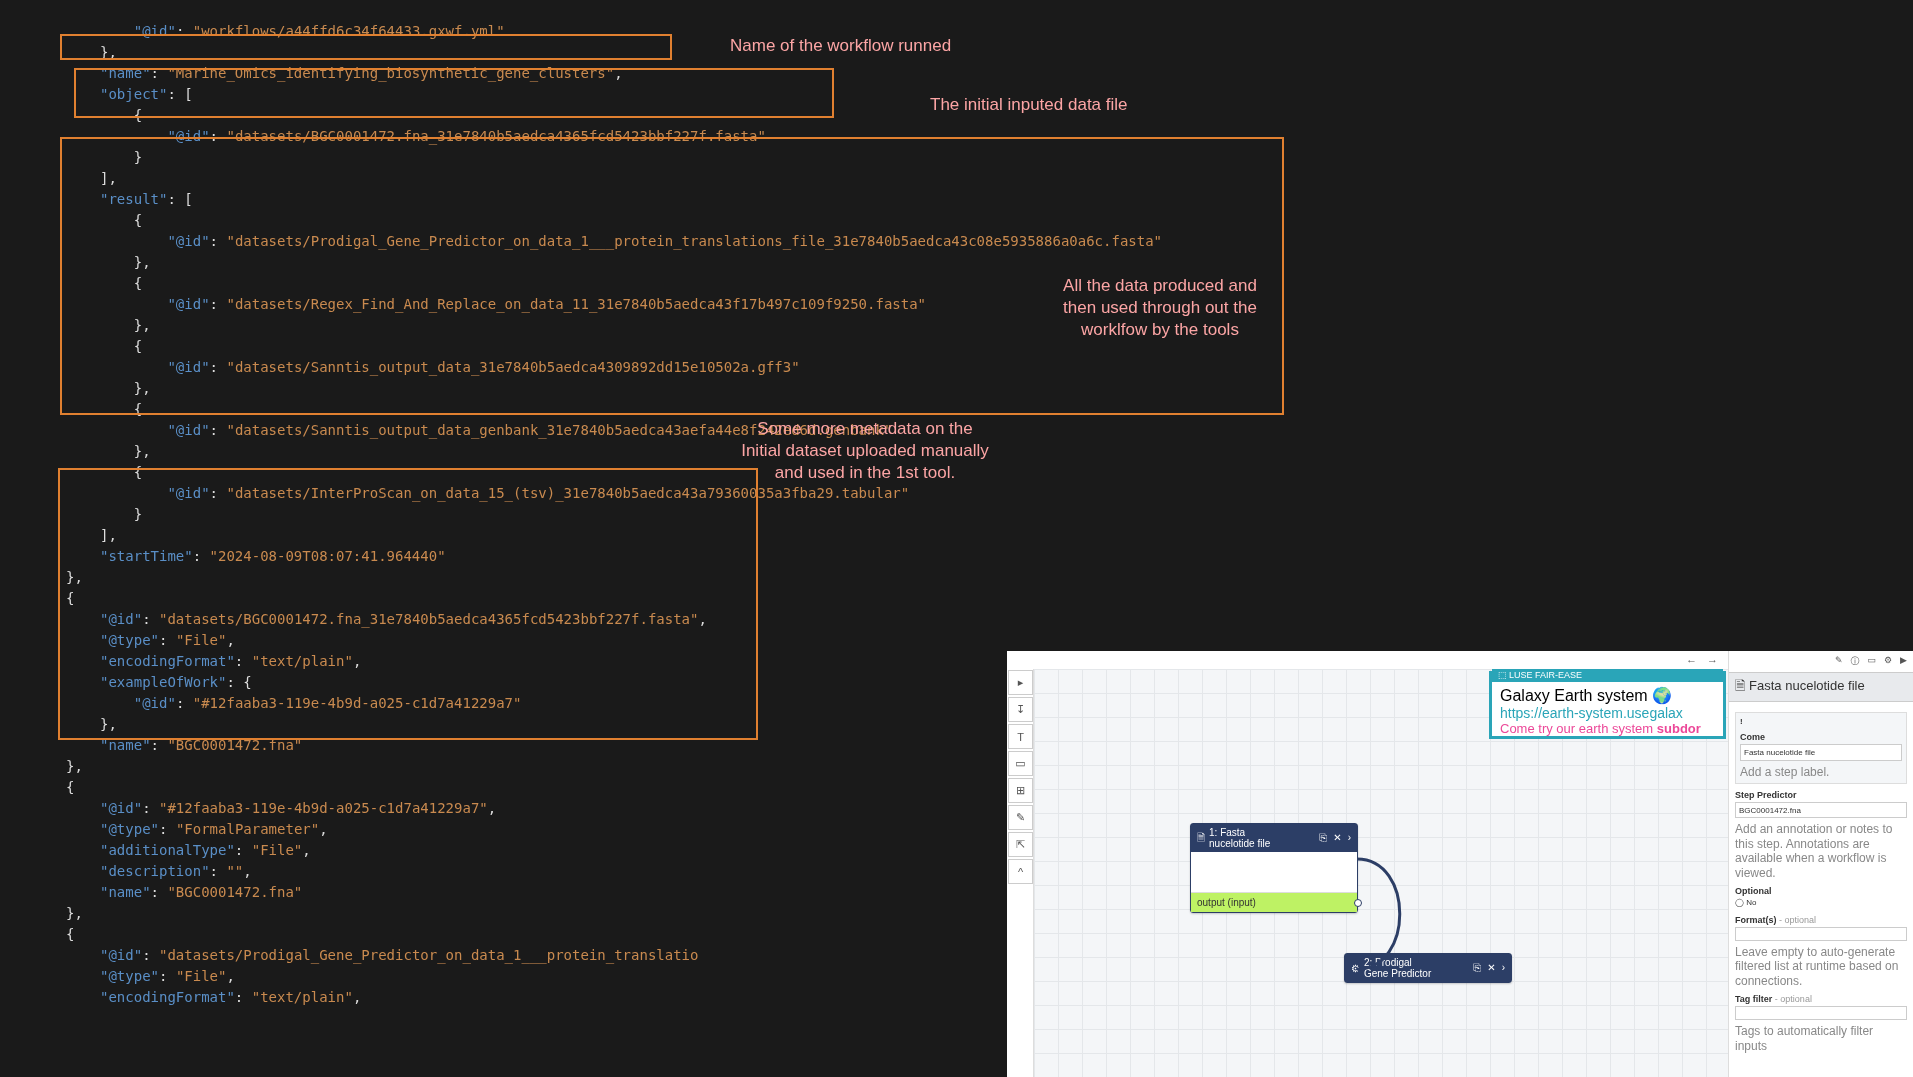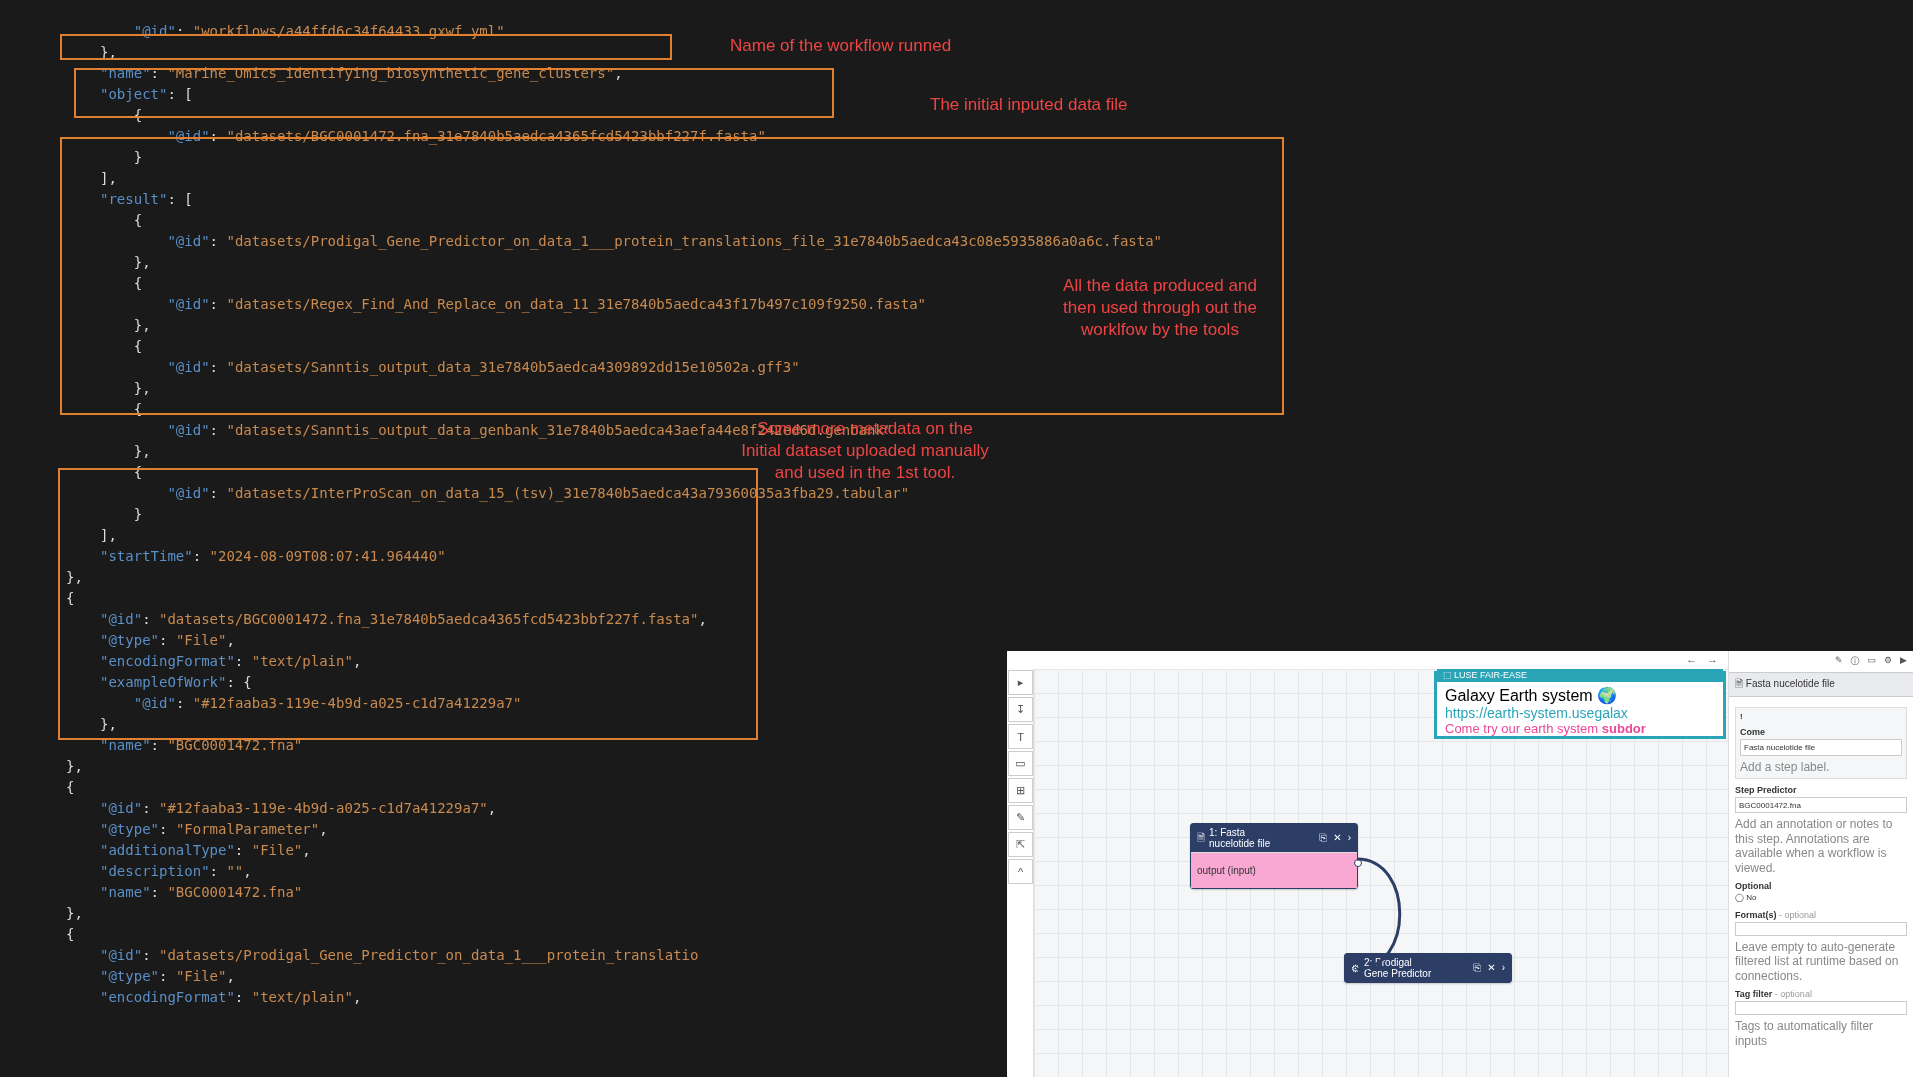--- a/index.html
+++ b/index.html
@@ -21,21 +21,21 @@
     height: 100%;
     padding: 0 0 0 100px;
     white-space: pre;
     line-height: 21px;
   }
   .k { color: #5a8fc7; }
   .s { color: #c98a4f; }
   .p { color: #ddd; }
   .annotation {
     font-family: -apple-system, 'Segoe UI', sans-serif;
-    color: #ef4444;
+    color: #fca5a5;
     font-size: 17px;
     position: absolute;
     text-align: center;
     line-height: 1.3;
   }
   .box {
     position: absolute;
     border: 2px solid #e08030;
   }
   
@@ -93,21 +93,21 @@
     background: #fff;
     display: flex;
     align-items: center;
     justify-content: center;
     font-size: 11px;
     color: #555;
   }
   .banner {
     position: absolute;
     top: 2px; right: 2px;
-    width: 292px;
+    width: 237px;
     background: #fff;
     border: 3px solid #2aa5b8;
     padding: 0 8px;
     font-size: 15px;
   }
   .banner-top {
     background: #2aa5b8;
     color: #fff;
     font-size: 9px;
     padding: 2px 6px;
@@ -127,24 +127,25 @@
   .node-header {
     background: #2c3e66;
     color: #fff;
     padding: 3px 6px;
     display: flex;
     align-items: center;
     font-size: 10px;
   }
   .node-header .node-icons { margin-left: auto; display: flex; gap: 6px; }
   .node-body {
-    padding: 12px 6px;
-    background: #f9a8d4;
+    padding: 4px 6px;
+    background: #bef264;
     border-top: 1px solid #ddd;
     position: relative;
+    margin-top: 40px;
   }
   .port {
     position: absolute;
     width: 8px; height: 8px;
     border: 1px solid #2c3e66;
     background: #fff;
     border-radius: 50%;
   }
   .sidepanel {
     position: absolute;
@@ -157,21 +158,21 @@
   .sidepanel-icons {
     display: flex;
     gap: 8px;
     padding: 4px 6px;
     justify-content: flex-end;
     color: #555;
   }
   .sp-section-header {
     background: #e8eaed;
     padding: 3px 6px;
-    font-size: 10px;
+    font-size: 13px;
     color: #333;
     border-top: 1px solid #ccc;
     border-bottom: 1px solid #ccc;
   }
   .sp-content { padding: 6px; }
   .sp-note { background: #f4f6f8; border: 1px solid #ddd; padding: 4px; margin: 4px 0; font-size: 8px; }
   .sp-label { font-weight: bold; font-size: 9px; margin-top: 6px; }
   .sp-input { border: 1px solid #ccc; background: #fff; padding: 3px; font-size: 8px; margin: 2px 0 4px 0; }
   .sp-textarea { border: 1px solid #ccc; background: #fff; padding: 3px; font-size: 8px; margin: 2px 0 4px 0; height: 16px; }
   .sp-help { color: #888; font-size: 12px; line-height: 1.2; }

